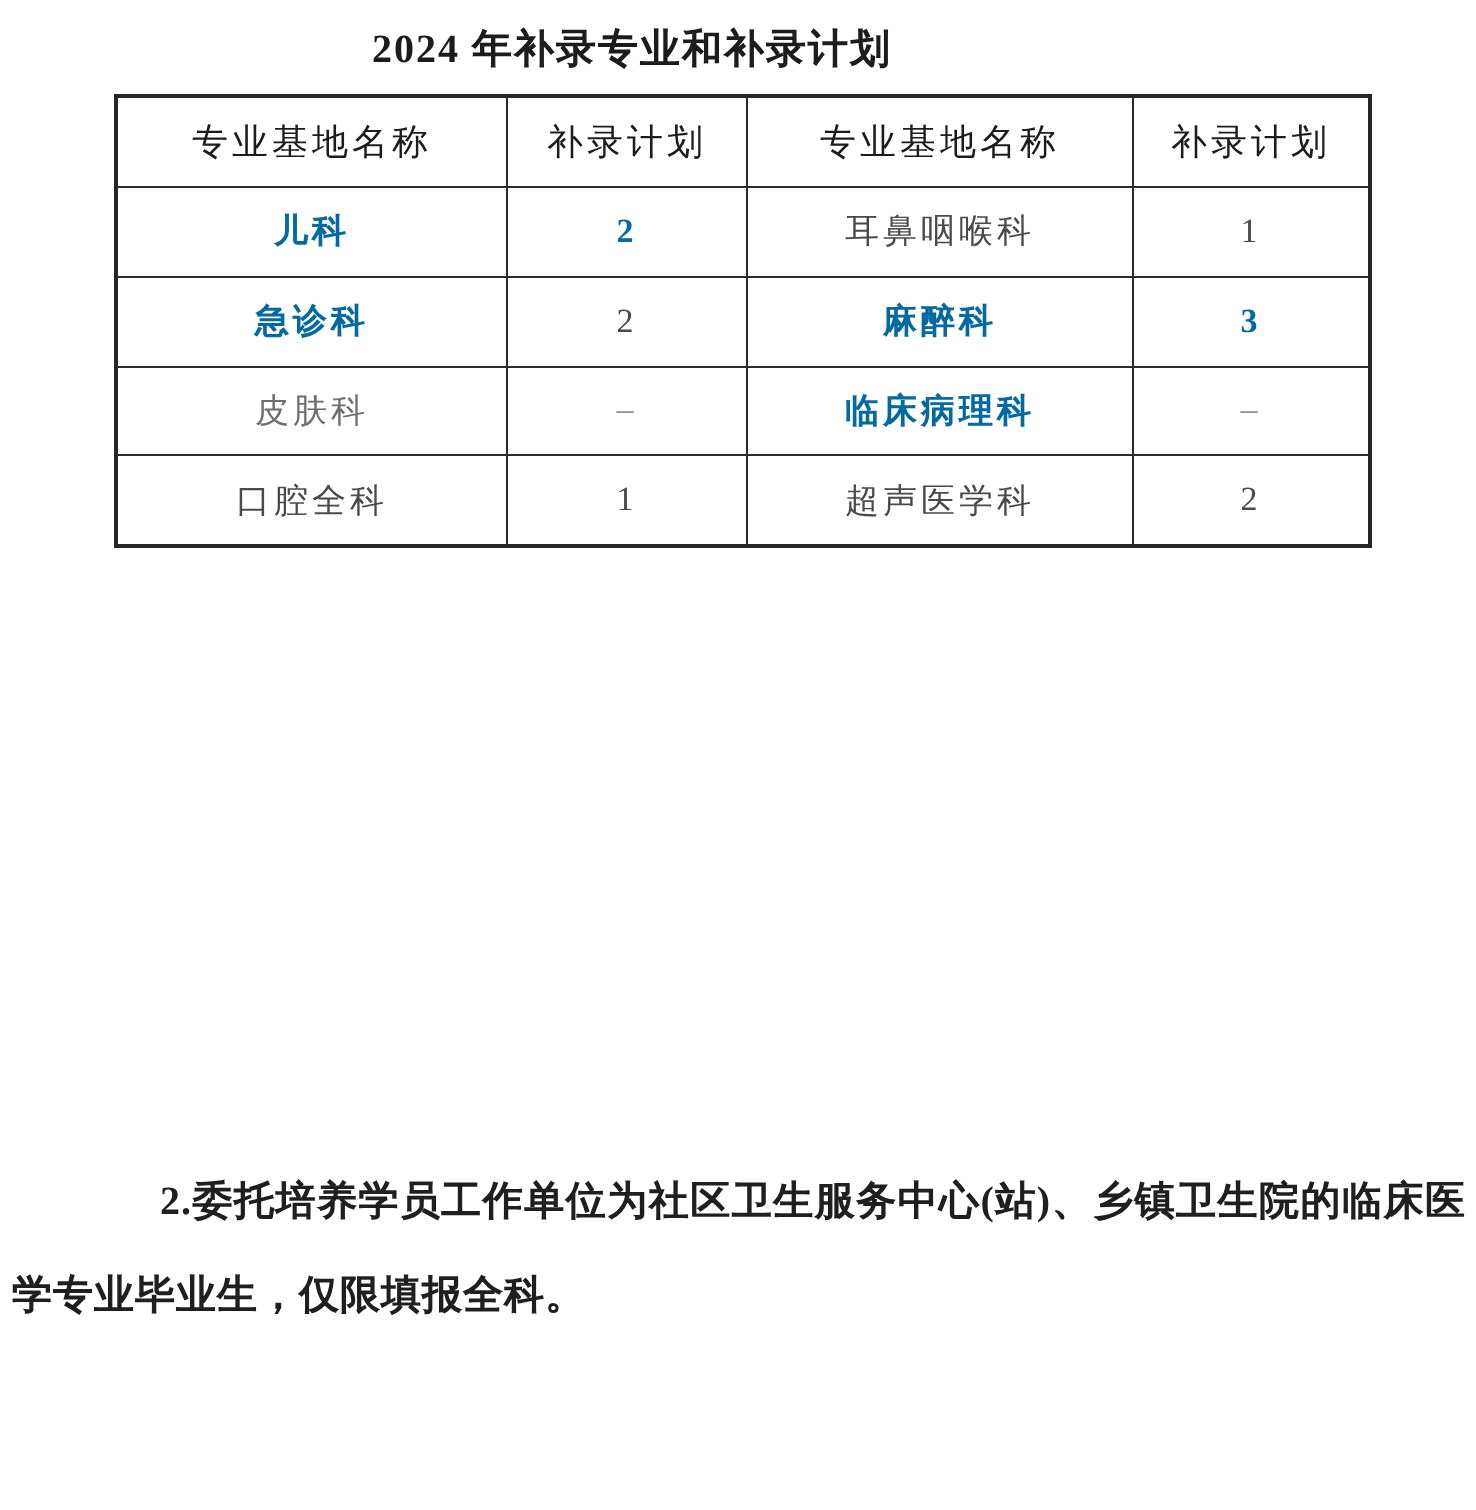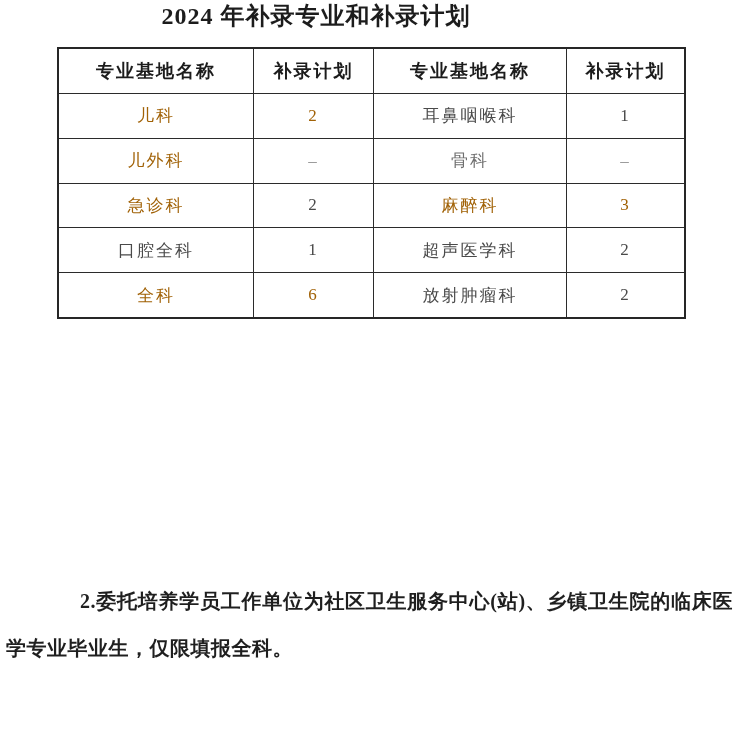--- a/index.html
+++ b/index.html
@@ -2,44 +2,44 @@
 <html><head>
 <meta charset="utf-8">
 <style>
   html,body { margin:0; padding:0; }
   body {
     width:738px; height:755px; background:#ffffff; position:relative;
     font-family:"Liberation Serif","DejaVu Serif",serif;
     overflow:hidden;
   }
   .title {
-    position:absolute; top:0; left:0; width:632px;
-    text-align:center; font-size:24px; font-weight:700; color:#1c1c1c;
+    position:absolute; top:11px; left:0; width:632px;
+    text-align:center; font-size:20px; font-weight:700; color:#1c1c1c;
     letter-spacing:1px;
   }
   table.plan-table {
     position:absolute; left:57px; top:47px;
     border-collapse:collapse; table-layout:fixed;
     border:2px solid #262626;
   }
   .plan-table th, .plan-table td {
     border:1px solid #2b2b2b;
     text-align:center; vertical-align:middle;
     padding:0; overflow:hidden; white-space:nowrap;
   }
   .plan-table th {
-    height:44px; font-size:18px; font-weight:700; color:#1c1c1c;
+    height:44px; font-size:18px; font-weight:400; color:#1c1c1c;
     letter-spacing:2px;
   }
   .plan-table td { height:43.8px; font-size:17px; letter-spacing:2px; }
   .c-name-l { width:194px; }
   .c-plan-l { width:119px; }
   .c-name-r { width:192px; }
   .c-plan-r { width:117px; }
-  td.bold  { font-weight:400; color:#a16207; }
+  td.bold  { font-weight:700; color:#0369a1; }
   td.reg   { font-weight:400; color:#4a4a4a; }
   td.light { font-weight:400; color:#6f6f6f; }
   td.dash  { font-weight:400; color:#8c8c8c; }
   td.faint { font-weight:400; color:#b4b4b4; }
   .notes {
     position:absolute; left:6px; top:578px; width:727px;
     font-size:20px; font-weight:700; color:#1f1f1f;
     line-height:47px; text-align:justify; letter-spacing:0.5px;
   }
   .note { margin:0; }
@@ -63,41 +63,35 @@
       </tr>
     </thead>
     <tbody>
       <tr>
         <td class="bold">儿科</td>
         <td class="bold">2</td>
         <td class="reg">耳鼻咽喉科</td>
         <td class="reg">1</td>
       </tr>
       <tr>
-        <td class="bold">儿外科</td>
-        <td class="dash">–</td>
-        <td class="light">骨科</td>
-        <td class="dash">–</td>
-      </tr>
-      <tr>
         <td class="bold">急诊科</td>
         <td class="reg">2</td>
         <td class="bold">麻醉科</td>
         <td class="bold">3</td>
       </tr>
       <tr>
+        <td class="light">皮肤科</td>
+        <td class="dash">–</td>
+        <td class="bold">临床病理科</td>
+        <td class="dash">–</td>
+      </tr>
+      <tr>
         <td class="reg">口腔全科</td>
         <td class="reg">1</td>
         <td class="reg">超声医学科</td>
-        <td class="reg">2</td>
-      </tr>
-      <tr>
-        <td class="bold">全科</td>
-        <td class="bold">6</td>
-        <td class="reg">放射肿瘤科</td>
         <td class="reg">2</td>
       </tr>
     </tbody>
   </table>
 
   <div class="notes">
     <p class="note note-2">2.委托培养学员工作单位为社区卫生服务中心(站)、乡镇卫生院的临床医学专业毕业生，仅限填报全科。</p>
   </div>
 
 </div>

